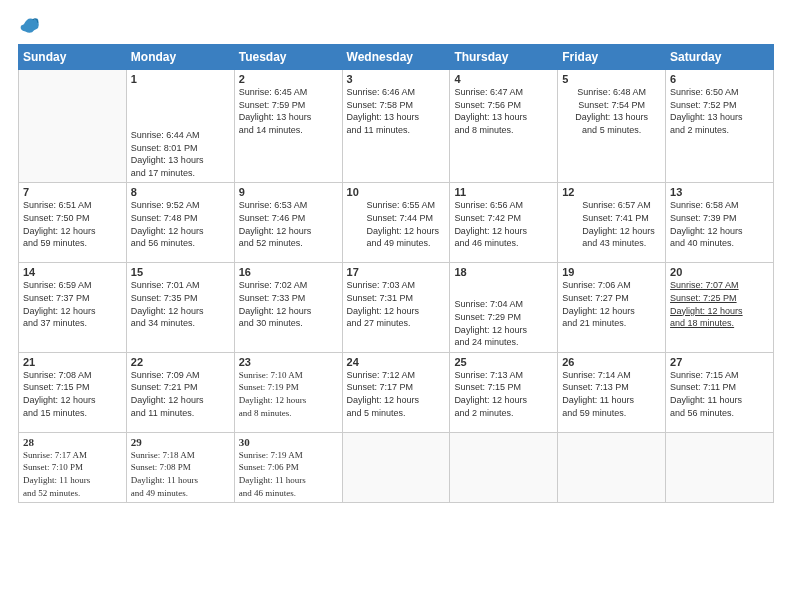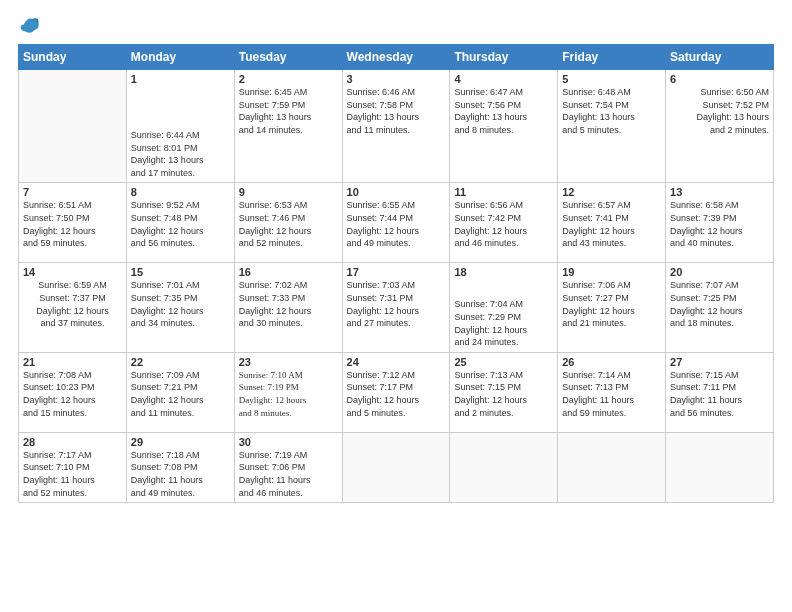--- a/index.html
+++ b/index.html
@@ -88,20 +88,21 @@
       display: block;
       margin-bottom: 1px;
     }
     .day-info {
       font-size: 9px;
       line-height: 1.4;
       color: #333;
     }
     .last-row td {
       height: 70px;
+      font-family: Liberation Serif, serif;
     }
   </style>
 </head>
 <body>
 
 <div class="page">
   <div class="header">
     <div class="logo">
       <svg class="logo-icon" viewBox="0 0 30 30" xmlns="http://www.w3.org/2000/svg">
         <path d="M8 14 Q14 2 22 8 Q28 3 28 12 Q30 20 22 22 Q18 28 10 24 Q2 22 4 16 Z" fill="#3a8fc7"></path>
@@ -155,28 +156,28 @@
           </td>
           <td>
             <span class="day-num">4</span>
             <div class="day-info" style="white-space: pre-line;">Sunrise: 6:47 AM
 Sunset: 7:56 PM
 Daylight: 13 hours
 and 8 minutes.</div>
           </td>
           <td>
             <span class="day-num">5</span>
-            <div class="day-info" style="white-space: pre-line;">Sunrise: 6:48 AM
+            <div class="day-info" style="white-space: pre-line; text-align: center;">Sunrise: 6:48 AM
 Sunset: 7:54 PM
 Daylight: 13 hours
 and 5 minutes.</div>
           </td>
           <td>
             <span class="day-num">6</span>
-            <div class="day-info" style="white-space: pre-line; text-align: right;">Sunrise: 6:50 AM
+            <div class="day-info" style="white-space: pre-line;">Sunrise: 6:50 AM
 Sunset: 7:52 PM
 Daylight: 13 hours
 and 2 minutes.</div>
           </td>
         </tr>
         <tr>
           <td>
             <span class="day-num">7</span>
             <div class="day-info" style="white-space: pre-line;">Sunrise: 6:51 AM
 Sunset: 7:50 PM
@@ -192,51 +193,51 @@
           </td>
           <td>
             <span class="day-num">9</span>
             <div class="day-info" style="white-space: pre-line;">Sunrise: 6:53 AM
 Sunset: 7:46 PM
 Daylight: 12 hours
 and 52 minutes.</div>
           </td>
           <td>
             <span class="day-num">10</span>
-            <div class="day-info" style="white-space: pre-line;">Sunrise: 6:55 AM
+            <div class="day-info" style="white-space: pre-line; margin-left: 20px;">Sunrise: 6:55 AM
 Sunset: 7:44 PM
 Daylight: 12 hours
 and 49 minutes.</div>
           </td>
           <td>
             <span class="day-num">11</span>
             <div class="day-info" style="white-space: pre-line;">Sunrise: 6:56 AM
 Sunset: 7:42 PM
 Daylight: 12 hours
 and 46 minutes.</div>
           </td>
           <td>
             <span class="day-num">12</span>
-            <div class="day-info" style="white-space: pre-line;">Sunrise: 6:57 AM
+            <div class="day-info" style="white-space: pre-line; margin-left: 20px;">Sunrise: 6:57 AM
 Sunset: 7:41 PM
 Daylight: 12 hours
 and 43 minutes.</div>
           </td>
           <td>
             <span class="day-num">13</span>
             <div class="day-info" style="white-space: pre-line;">Sunrise: 6:58 AM
 Sunset: 7:39 PM
 Daylight: 12 hours
 and 40 minutes.</div>
           </td>
         </tr>
         <tr>
           <td>
             <span class="day-num">14</span>
-            <div class="day-info" style="white-space: pre-line; text-align: center;">Sunrise: 6:59 AM
+            <div class="day-info" style="white-space: pre-line;">Sunrise: 6:59 AM
 Sunset: 7:37 PM
 Daylight: 12 hours
 and 37 minutes.</div>
           </td>
           <td>
             <span class="day-num">15</span>
             <div class="day-info" style="white-space: pre-line;">Sunrise: 7:01 AM
 Sunset: 7:35 PM
 Daylight: 12 hours
 and 34 minutes.</div>
@@ -264,31 +265,31 @@
           </td>
           <td>
             <span class="day-num">19</span>
             <div class="day-info" style="white-space: pre-line;">Sunrise: 7:06 AM
 Sunset: 7:27 PM
 Daylight: 12 hours
 and 21 minutes.</div>
           </td>
           <td>
             <span class="day-num">20</span>
-            <div class="day-info" style="white-space: pre-line;">Sunrise: 7:07 AM
+            <div class="day-info" style="white-space: pre-line; text-decoration: underline;">Sunrise: 7:07 AM
 Sunset: 7:25 PM
 Daylight: 12 hours
 and 18 minutes.</div>
           </td>
         </tr>
         <tr>
           <td>
             <span class="day-num">21</span>
             <div class="day-info" style="white-space: pre-line;">Sunrise: 7:08 AM
-Sunset: 10:23 PM
+Sunset: 7:15 PM
 Daylight: 12 hours
 and 15 minutes.</div>
           </td>
           <td>
             <span class="day-num">22</span>
             <div class="day-info" style="white-space: pre-line;">Sunrise: 7:09 AM
 Sunset: 7:21 PM
 Daylight: 12 hours
 and 11 minutes.</div>
           </td>

